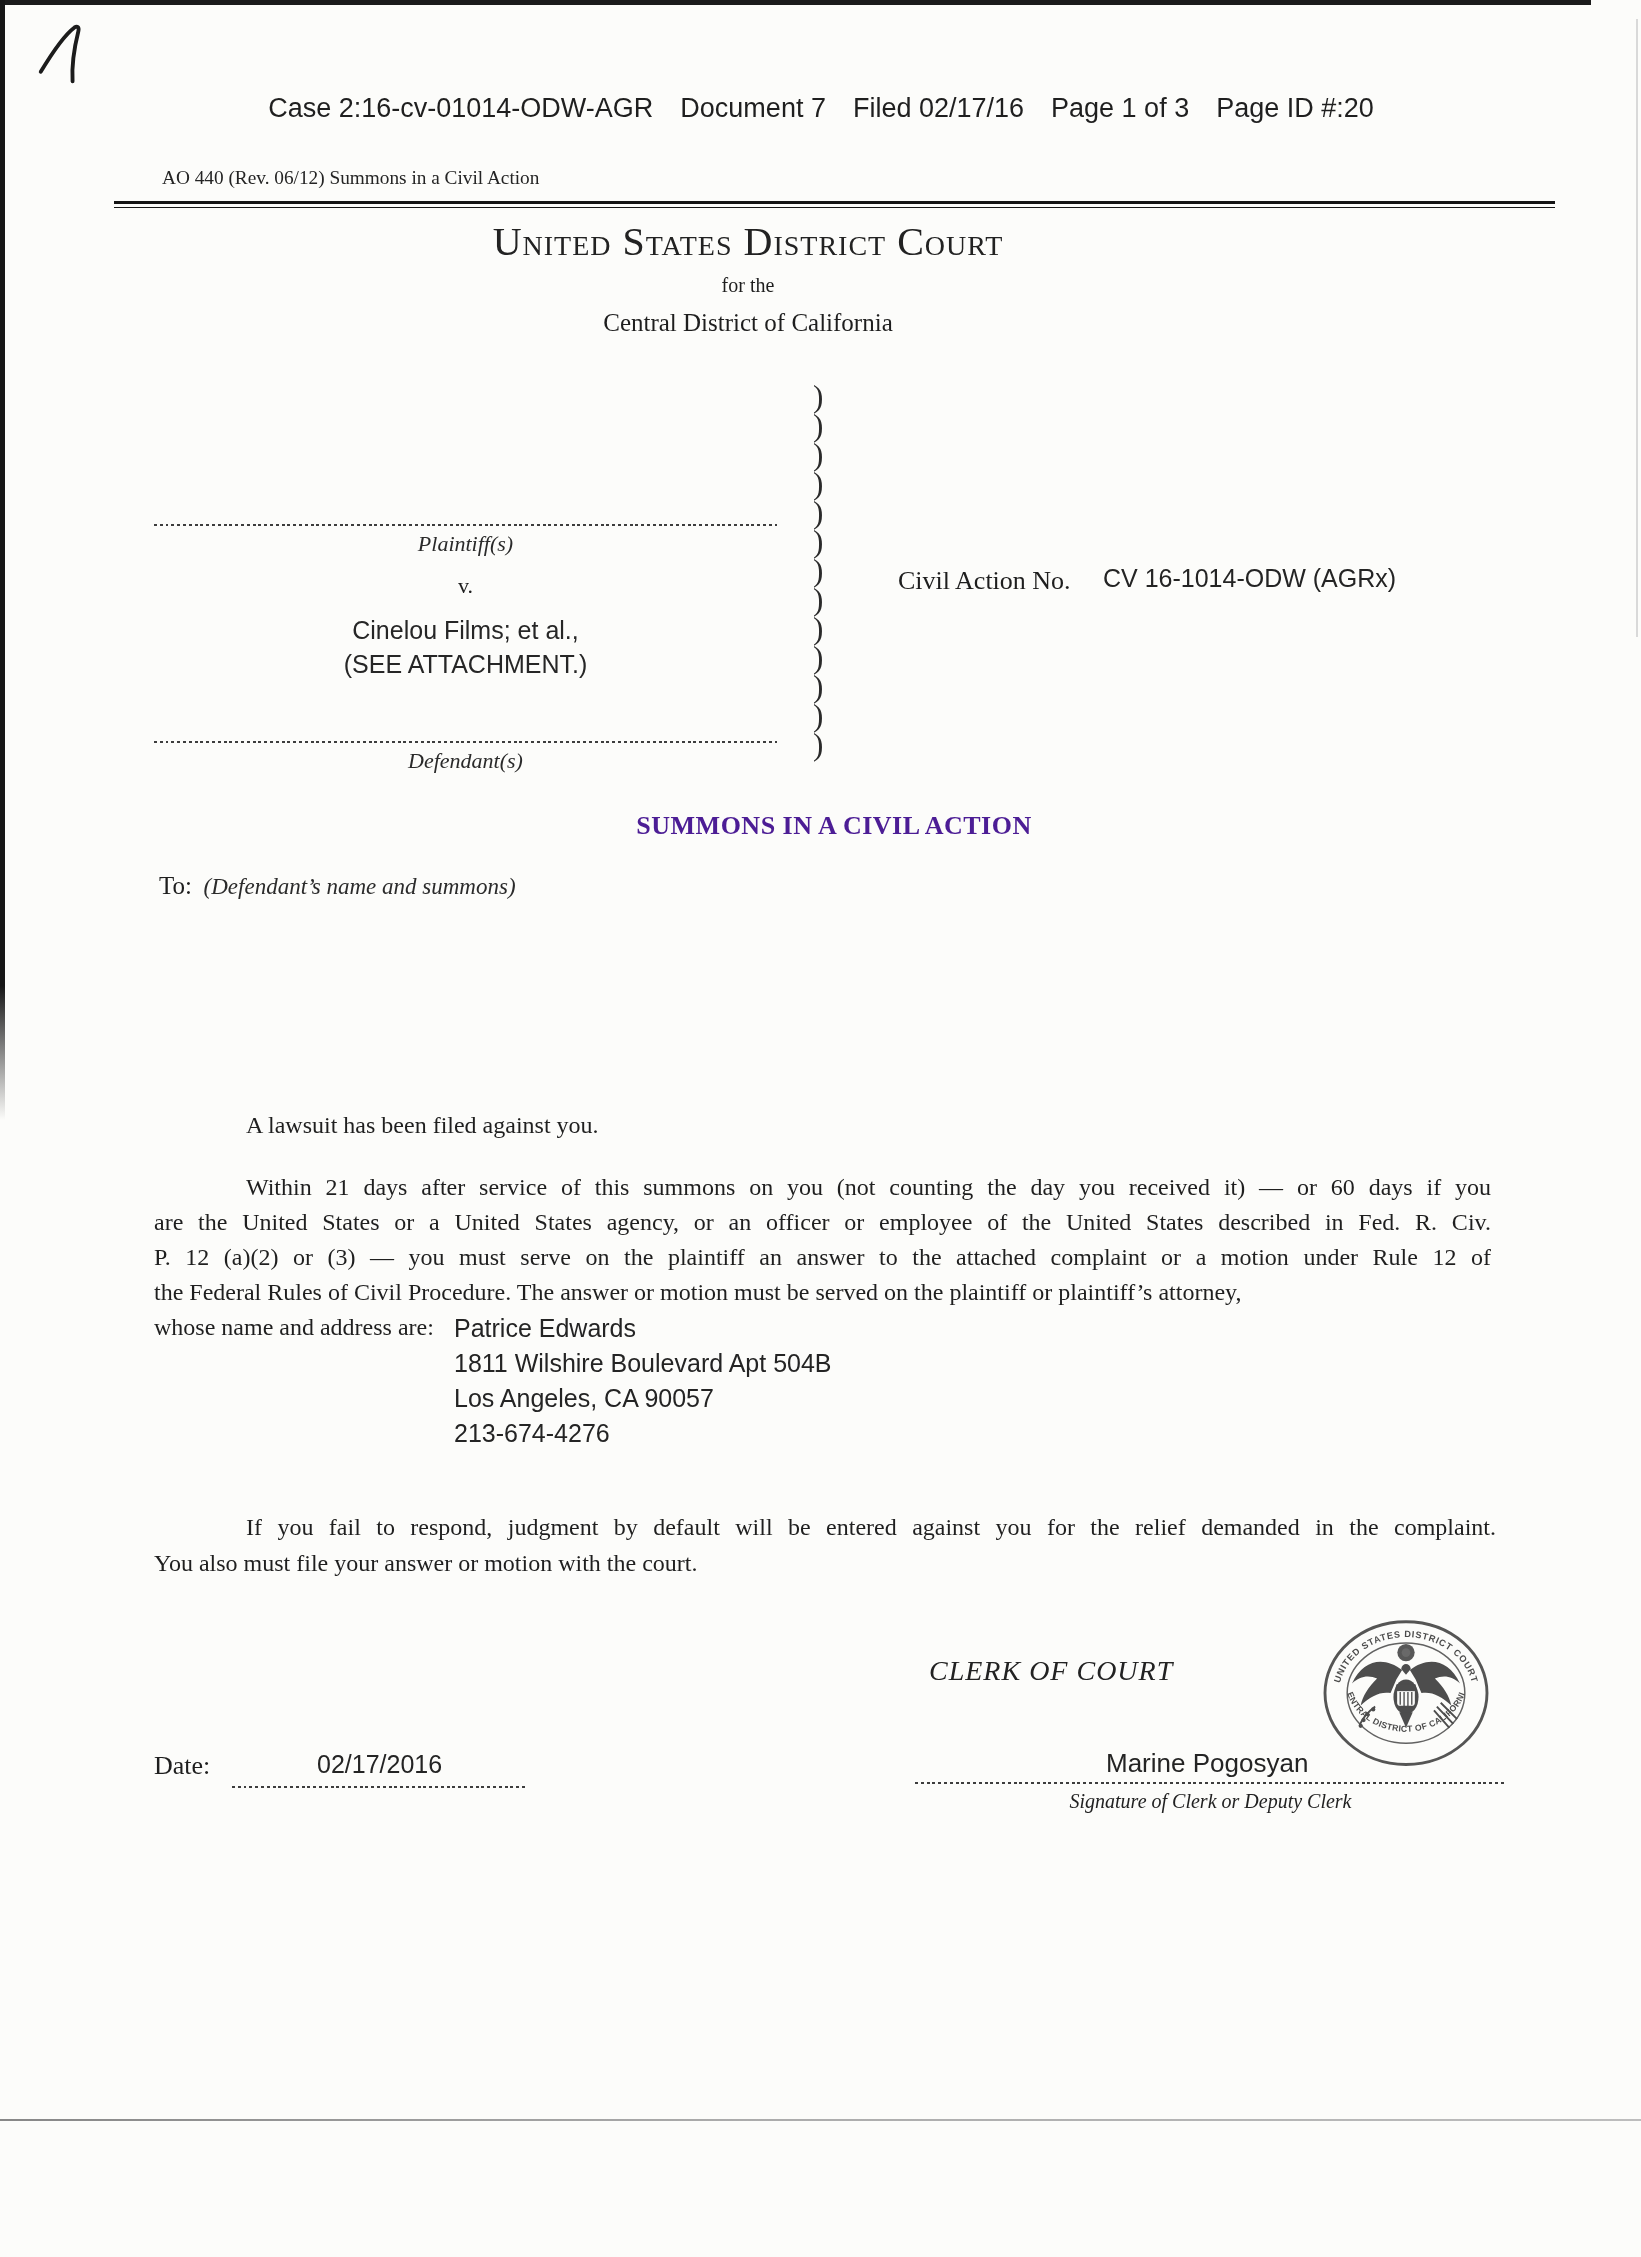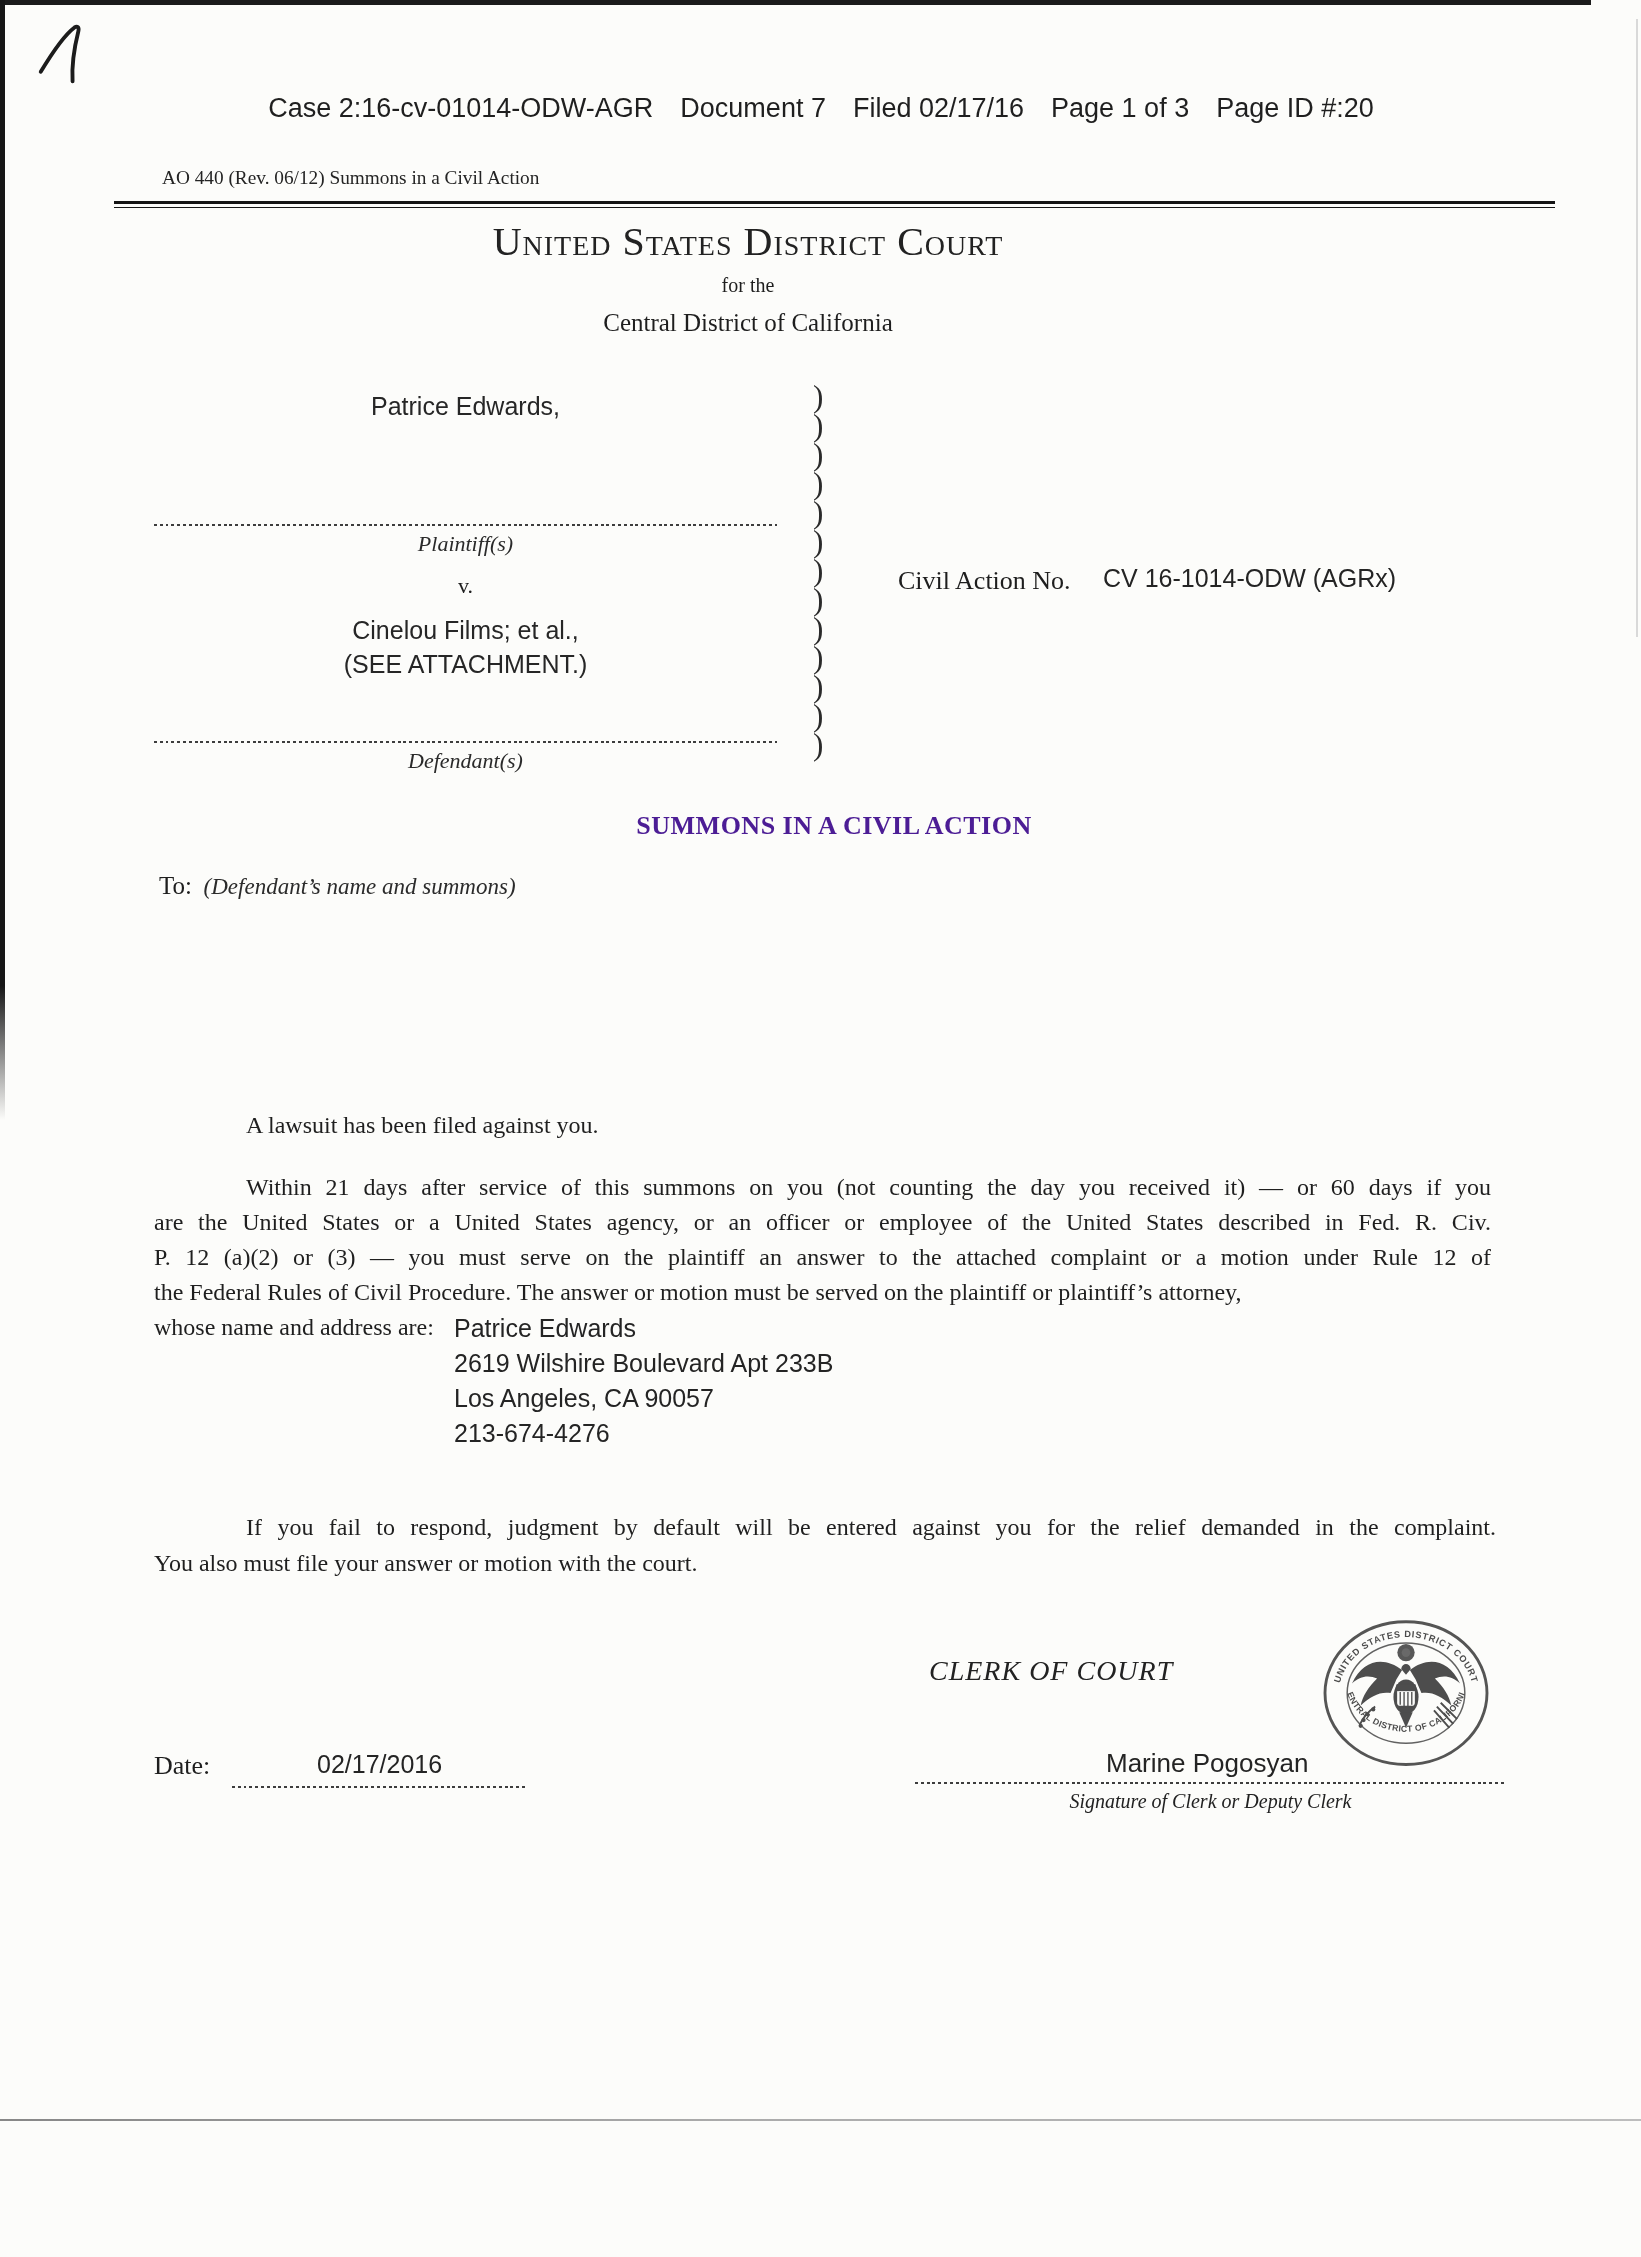--- a/index.html
+++ b/index.html
@@ -98,21 +98,20 @@
   <div class="abs case-header"><span>Case 2:16-cv-01014-ODW-AGR</span><span>Document 7</span><span>Filed 02/17/16</span><span>Page 1 of 3</span><span>Page ID #:20</span></div>
 
   <div class="abs form-ref">AO 440 (Rev. 06/12)  Summons in a Civil Action</div>
   <div class="abs double-rule"></div>
 
   <div class="abs court-title">United States District Court</div>
   <div class="abs court-forthe">for the</div>
   <div class="abs court-district">Central District of California</div>
 
   <div class="abs caption-left">
-    <div class="party-name plaintiff-name">Patrice Edwards,</div>
     <div class="dotline cap-line-1"></div>
     <div class="role-label plaintiff-label">Plaintiff(s)</div>
     <div class="versus">v.</div>
     <div class="party-name defendant-name-1">Cinelou Films;  et al.,</div>
     <div class="party-name defendant-name-2">(SEE ATTACHMENT.)</div>
     <div class="dotline cap-line-2"></div>
     <div class="role-label defendant-label">Defendant(s)</div>
   </div>
 
   <div class="abs bracket-col">
@@ -144,21 +143,21 @@
   <div class="abs para para2">
       <div class="line indent stretch">Within 21 days after service of this summons on you (not counting the day you received it) — or 60 days if you</div>
       <div class="line stretch">are the United States or a United States agency, or an officer or employee of the United States described in Fed. R. Civ.</div>
       <div class="line stretch">P. 12 (a)(2) or (3) — you must serve on the plaintiff an answer to the attached complaint or a motion under Rule 12 of</div>
       <div class="line">the Federal Rules of Civil Procedure.  The answer or motion must be served on the plaintiff or plaintiff’s attorney,</div>
       <div class="line">whose name and address are:</div>
     </div>
 
   <div class="abs attorney-block">
       <div>Patrice Edwards</div>
-      <div>2619 Wilshire Boulevard Apt 233B</div>
+      <div>1811 Wilshire Boulevard Apt 504B</div>
       <div>Los Angeles, CA 90057</div>
       <div>213-674-4276</div>
     </div>
 
   <div class="abs para para3">
       <div class="line indent stretch">If you fail to respond, judgment by default will be entered against you for the relief demanded in the complaint.</div>
       <div class="line">You also must file your answer or motion with the court.</div>
     </div>
 
   <div class="abs clerk-of-court">CLERK OF COURT</div>

